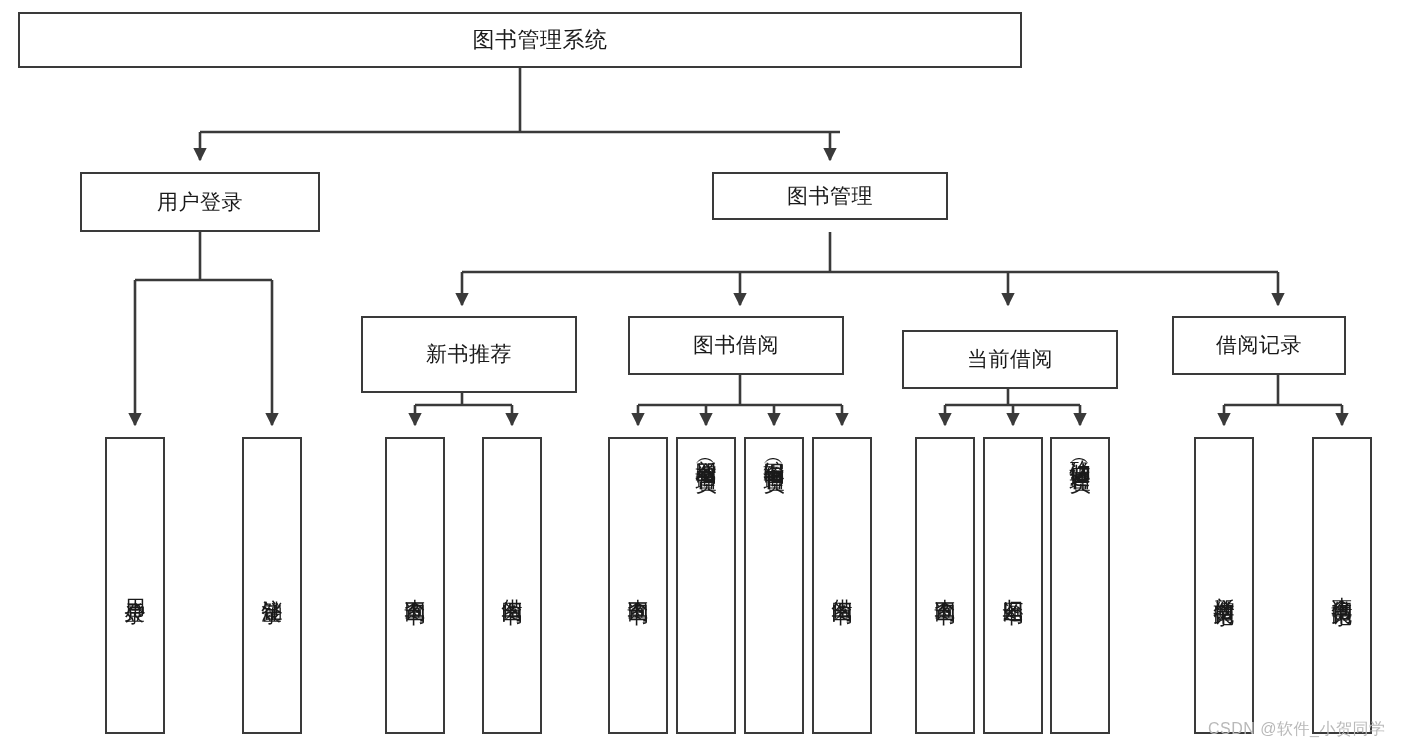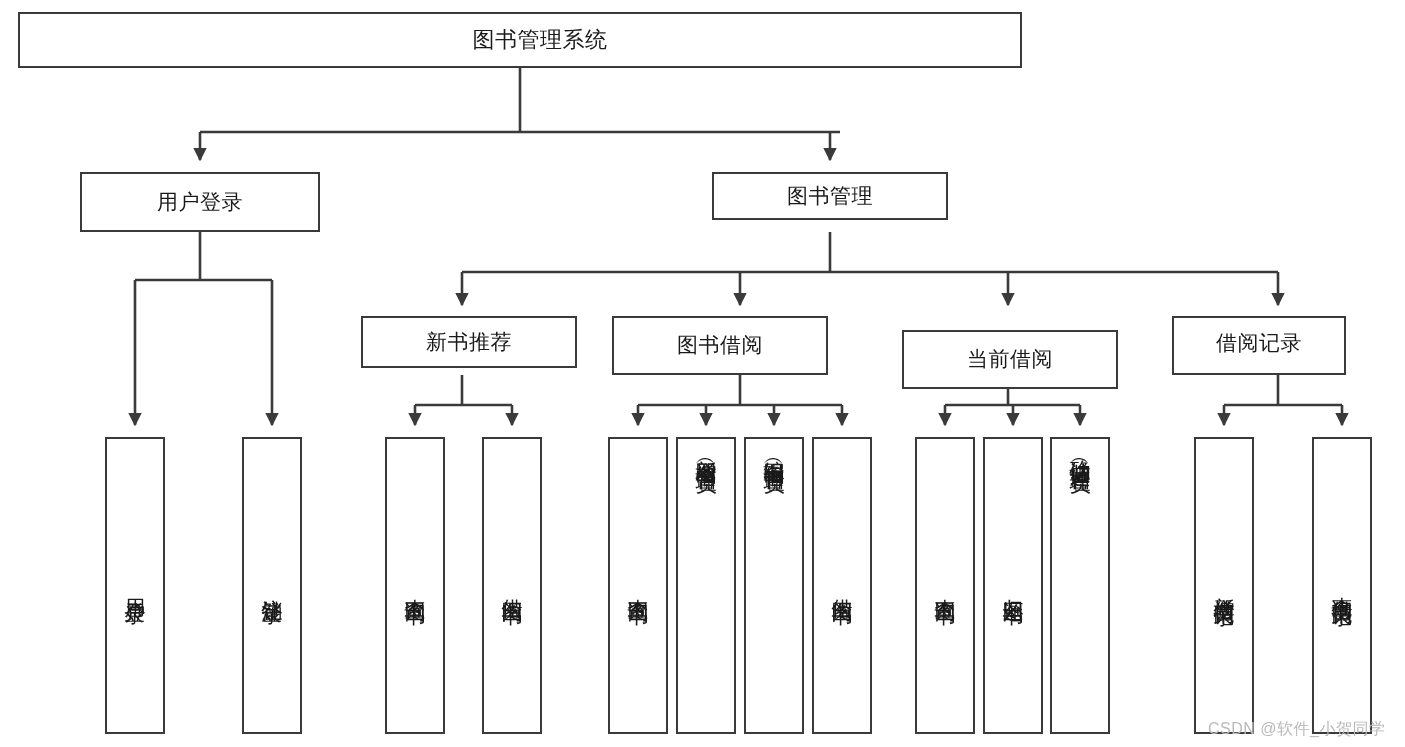--- a/index.html
+++ b/index.html
@@ -139,30 +139,30 @@
     <span class="label">图书管理系统</span>
   </div>
 
   <div class="node h-node" style="left:80px; top:172px; width:240px; height:60px;">
     <span class="label">用户登录</span>
   </div>
   <div class="node h-node" style="left:712px; top:172px; width:236px; height:48px;">
     <span class="label">图书管理</span>
   </div>
 
-  <div class="node h-node" style="left:361px; top:316px; width:216px; height:52px;align-items:center;">
+  <div class="node h-node" style="left:361px; top:316px; width:216px; height:77px;align-items:center;">
     <span class="label">新书推荐</span>
   </div>
-  <div class="node h-node" style="left:612px; top:316px; width:216px; height:59px;">
+  <div class="node h-node" style="left:628px; top:316px; width:216px; height:59px;">
     <span class="label">图书借阅</span>
   </div>
   <div class="node h-node" style="left:902px; top:330px; width:216px; height:59px;">
     <span class="label">当前借阅</span>
   </div>
-  <div class="node h-node" style="left:1172px; top:316px; width:174px; height:59px;font-family:Liberation Mono, monospace;">
+  <div class="node h-node" style="left:1172px; top:316px; width:174px; height:59px;">
     <span class="label">借阅记录</span>
   </div>
 
   <div class="node v-node center" style="left:105px; top:437px; width:60px; height:297px;">
     <span class="label">用户登录</span>
   </div>
   <div class="node v-node center" style="left:242px; top:437px; width:60px; height:297px;">
     <span class="label">注销登录</span>
   </div>
 

